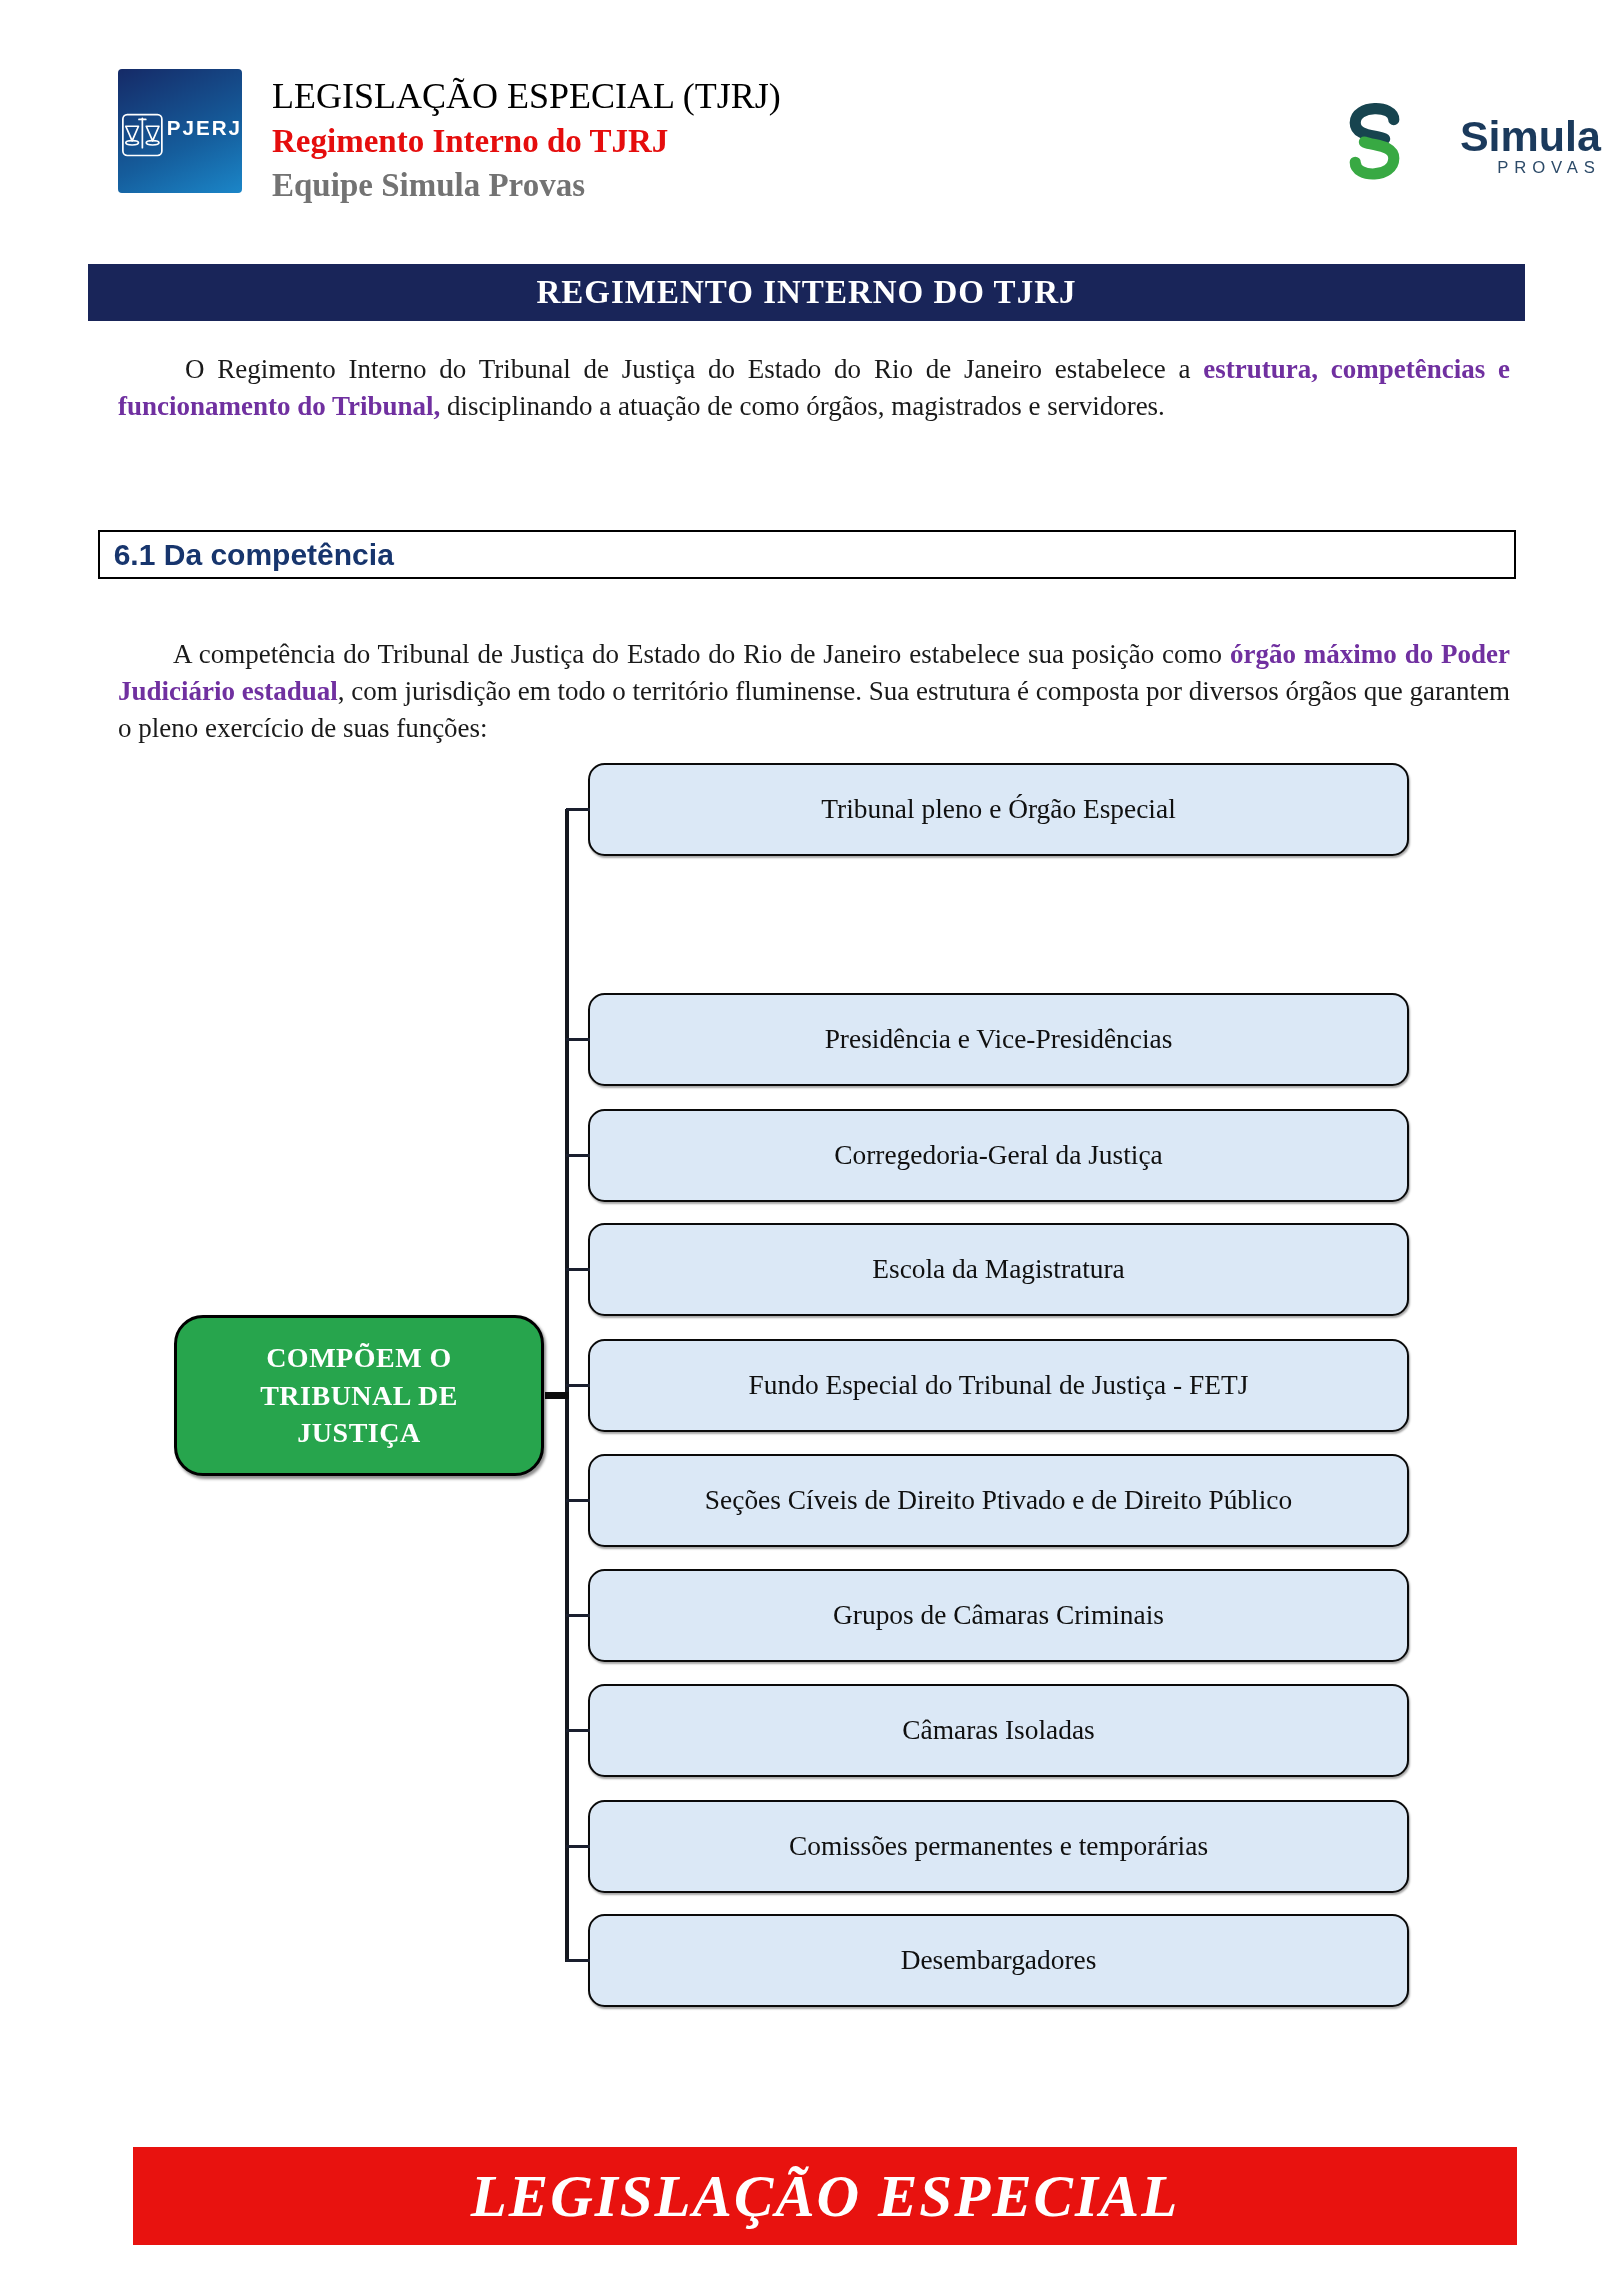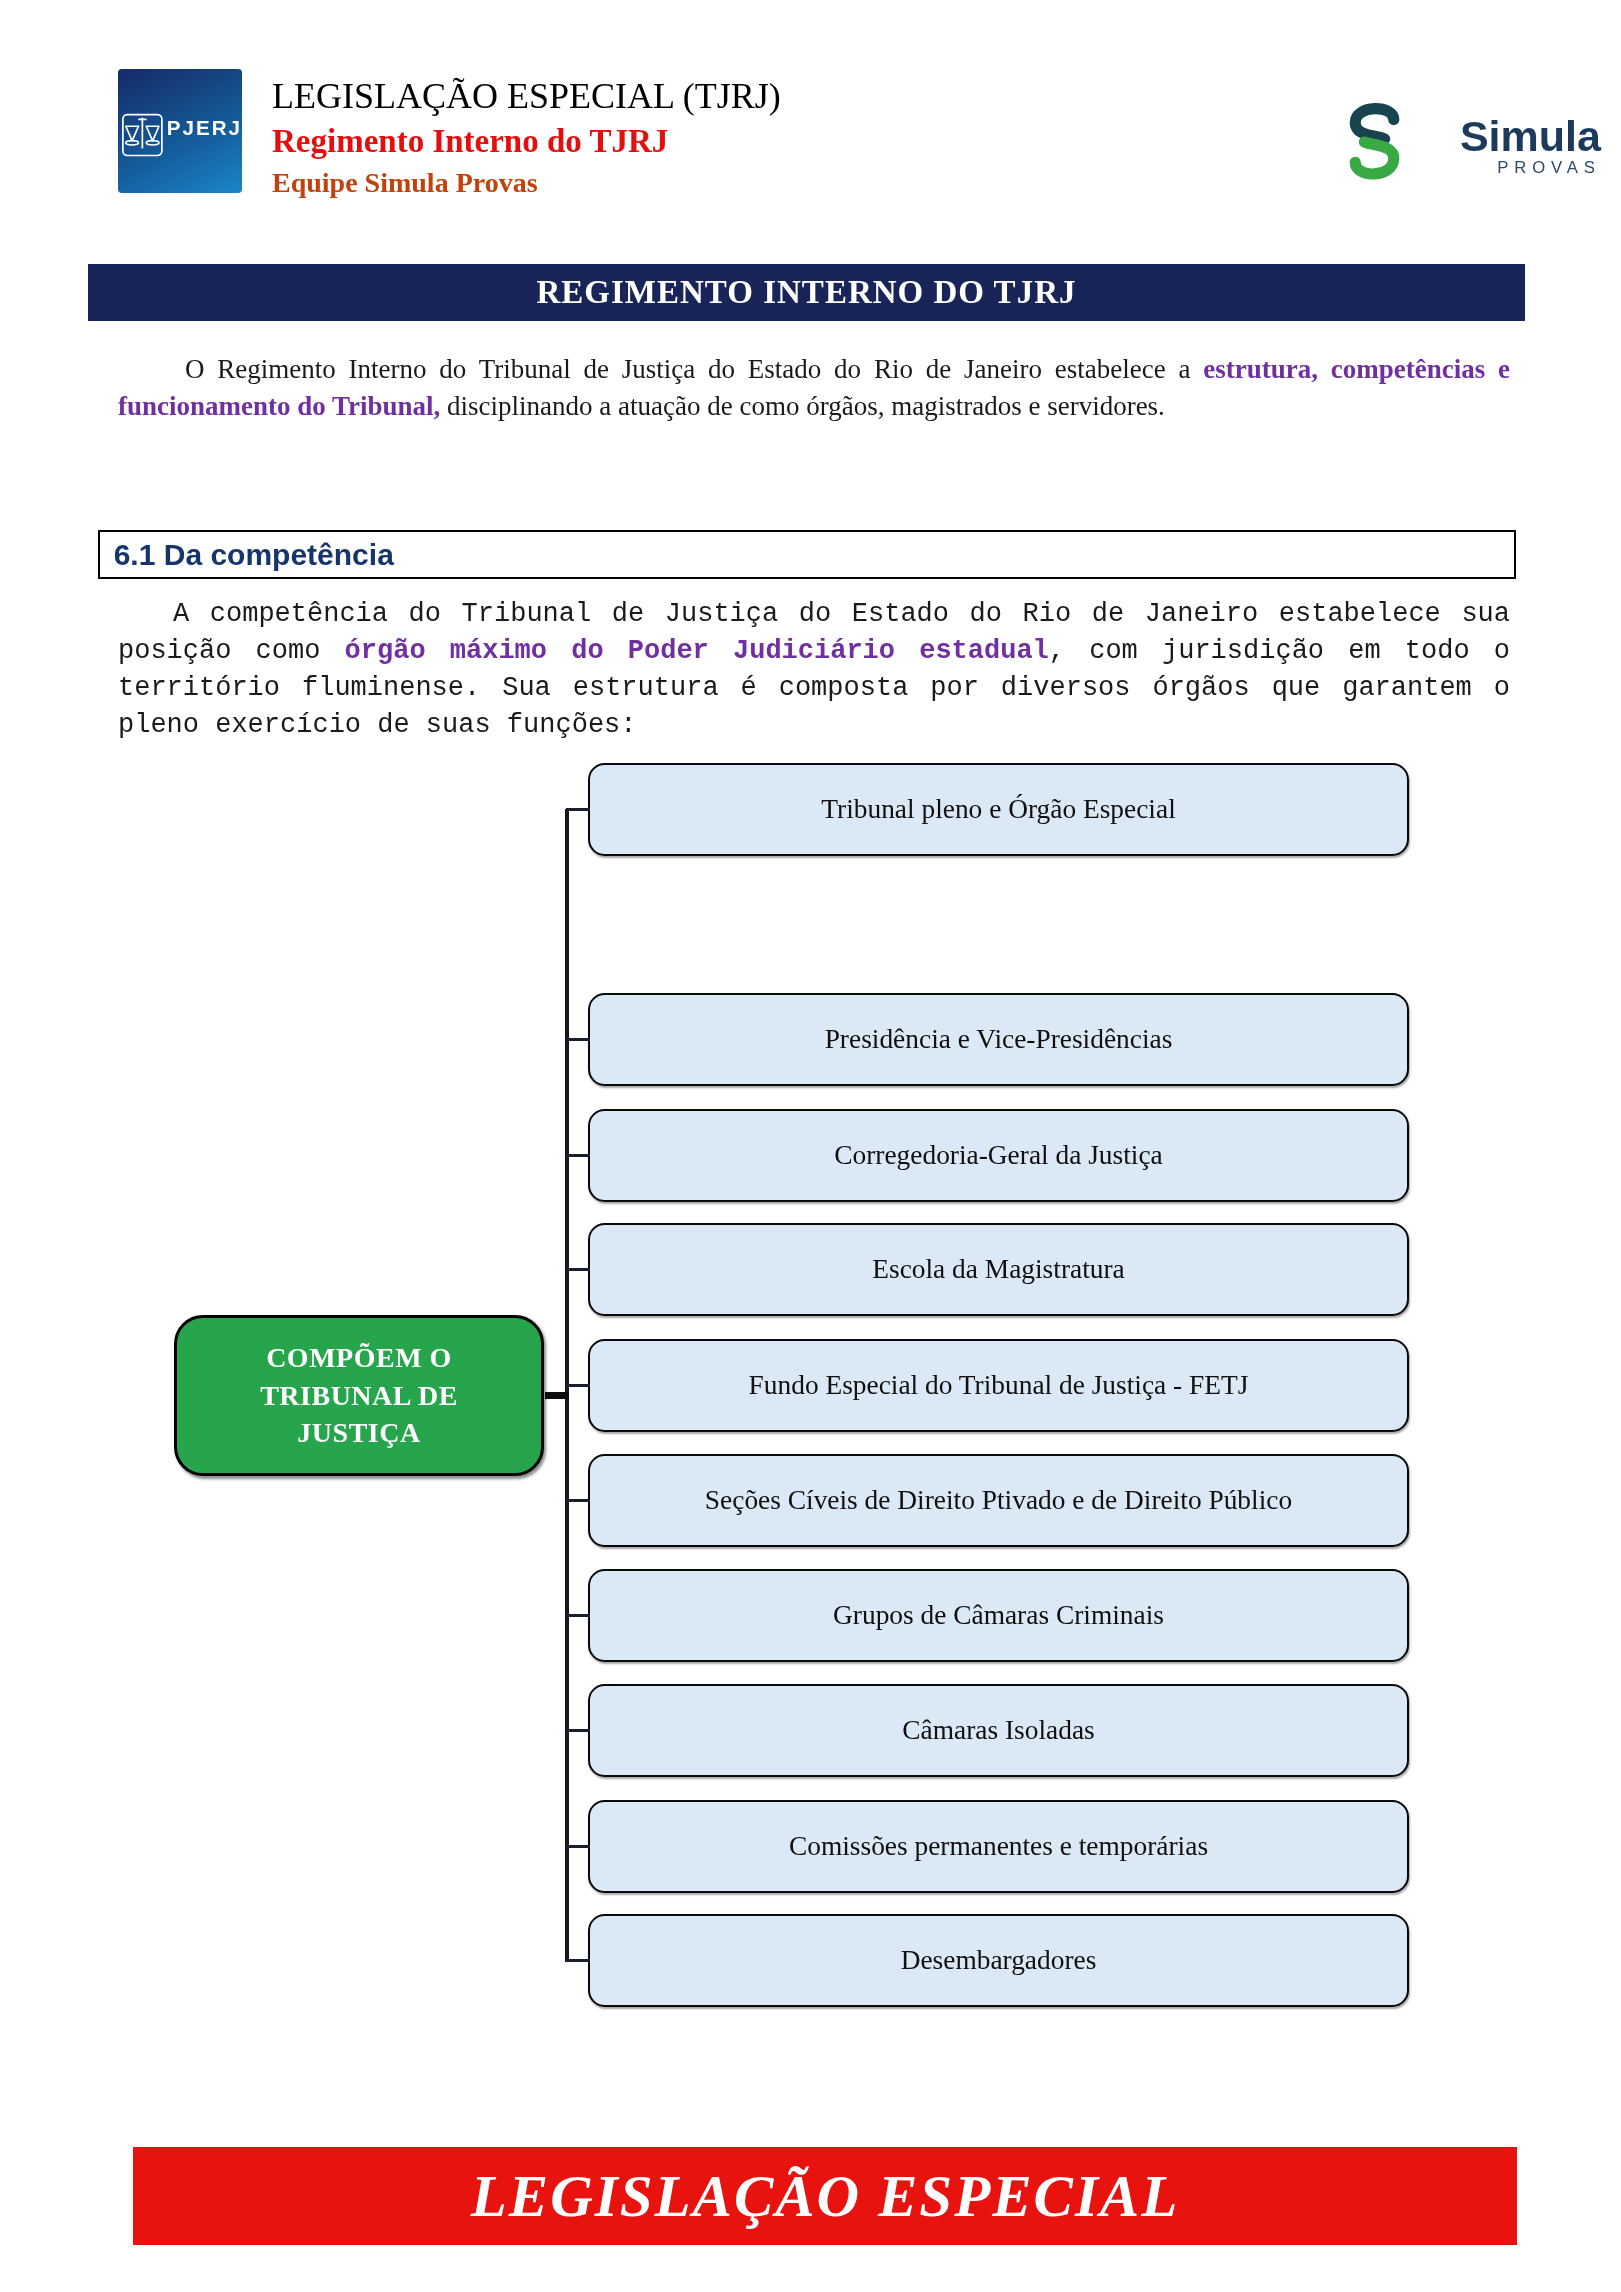--- a/index.html
+++ b/index.html
@@ -25,21 +25,21 @@
     font-weight:bold;font-size:20.6px;letter-spacing:2px;margin-top:-5.9px;
   }
   .header-text{position:absolute;left:272px;top:78px;line-height:1.0;}
   .header-title{
     font-size:36px;font-weight:normal;color:#000000;letter-spacing:0px;
   }
   .header-subtitle{
     font-size:33px;font-weight:bold;color:#e50d0d;margin-top:10.8px;
   }
   .header-team{
-    font-size:28px;font-weight:bold;color:#c2410c;margin-top:10.8px;
+    font-size:33px;font-weight:bold;color:#737373;margin-top:10.8px;
   }
   .simula-logo{
     position:absolute;left:1339px;top:101px;
     display:flex;align-items:flex-start;
   }
   .simula-text{display:flex;flex-direction:column;align-items:flex-end;margin-left:3.9px;margin-top:13.7px;}
   .simula-name{
     font-family:"Liberation Sans",sans-serif;font-weight:bold;
     font-size:43px;color:#1b3a5c;line-height:1;margin-left:46px;
   }
@@ -55,21 +55,21 @@
     display:flex;align-items:center;justify-content:center;
     color:#ffffff;font-weight:bold;font-size:33px;letter-spacing:1px;
   }
 
   
   .body-text{
     position:absolute;left:118px;width:1392px;
     font-size:27px;line-height:37px;text-align:justify;margin:0;
   }
   .p-intro{top:351px;text-indent:67px;}
-  .p-competencia{top:596px;text-indent:55px;font-family:Liberation Mono, monospace;}
+  .p-competencia{top:636px;text-indent:55px;}
   .purple{color:#7030a0;font-weight:bold;}
 
   
   .section-heading{
     position:absolute;left:98px;top:530px;width:1418px;height:49px;
     border:2.9px solid #000000;background:#ffffff;
     display:flex;align-items:center;
     padding-left:13.7px;box-sizing:border-box;
   }
   .section-heading span{

